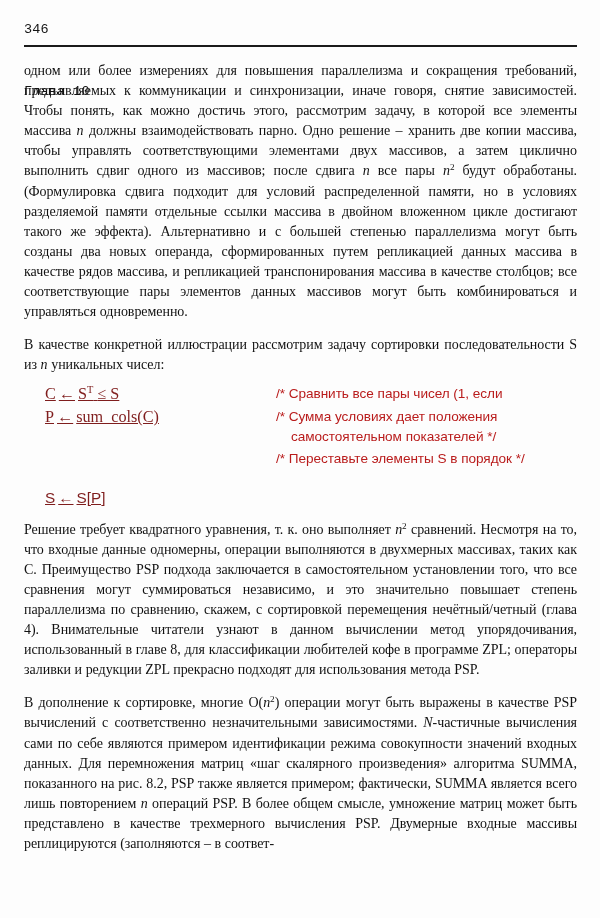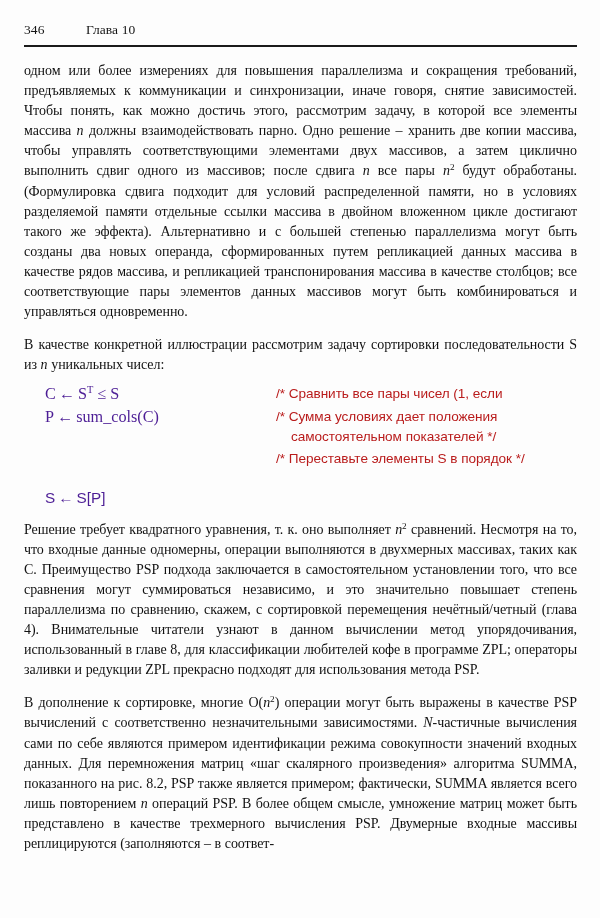--- a/index.html
+++ b/index.html
@@ -26,26 +26,27 @@
   }
 
   
   .header {
     position: absolute;
     left: 24px;
     top: 22px;
     width: 553px;
     display: flex;
     align-items: baseline;
-    font-family: Liberation Serif, serif;
+    font-family: Liberation Mono, monospace;
     font-size: 13.5px;
     font-weight: 400;
     color: #141414;
     letter-spacing: 0.1px;
     white-space: nowrap;
+    flex-direction: column;
   }
   .header .folio {
     width: 62px;
     flex: 0 0 62px;
     font-size: 13.5px;
   }
   .header .chapnum {
     margin-right: 7px;
   }
   .header .chaptitle {
@@ -98,21 +99,22 @@
     align-items: flex-start;
     margin-bottom: 2px;
   }
   .code-lhs {
     flex: 0 0 231px;
     width: 231px;
     font-family: "Liberation Serif", "DejaVu Serif", serif;
     font-size: 16.2px;
     line-height: 21px;
     white-space: nowrap;
-    color: #4c1d95;
+    color: #7f1d1d;
+    text-decoration: underline;
   }
   .code-lhs.sans {
     font-family: "Liberation Sans", "DejaVu Sans", sans-serif;
     font-size: 15.3px;
     margin-top: 38px;
   }
   .code-lhs .arrow { padding: 0 3px; }
   .code-lhs sup {
     font-size: 0.64em;
     vertical-align: 0.55em;

